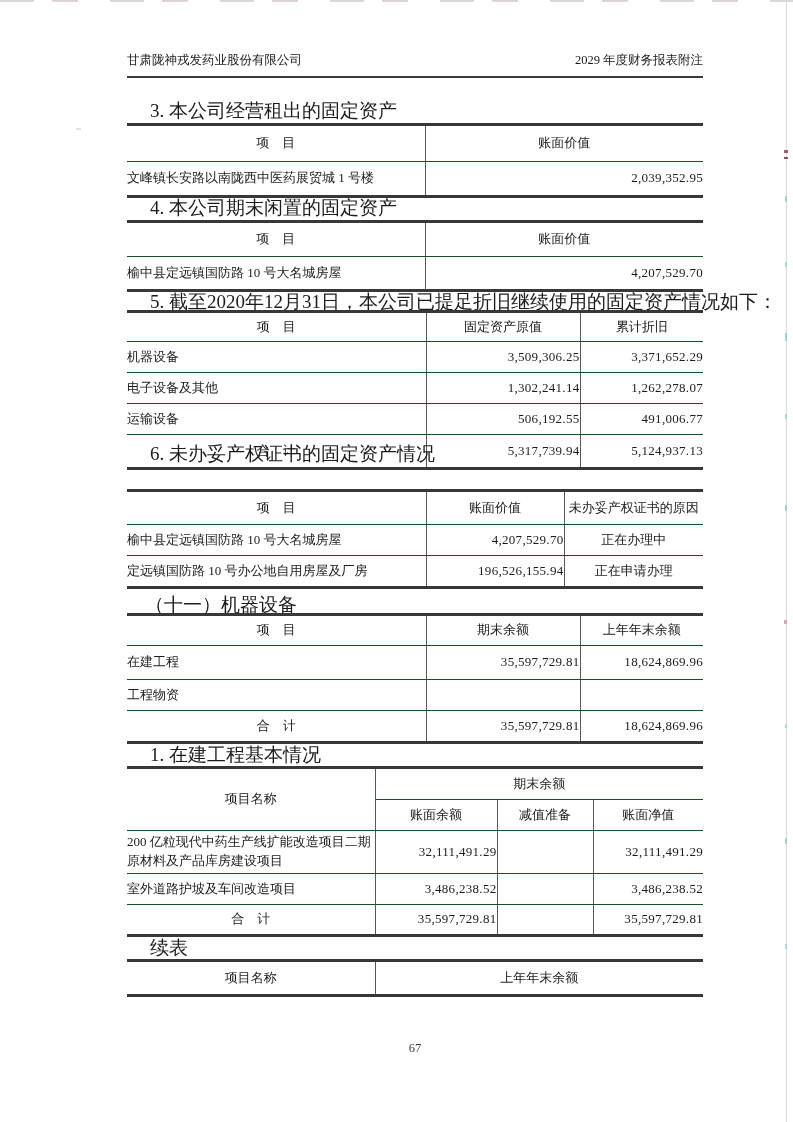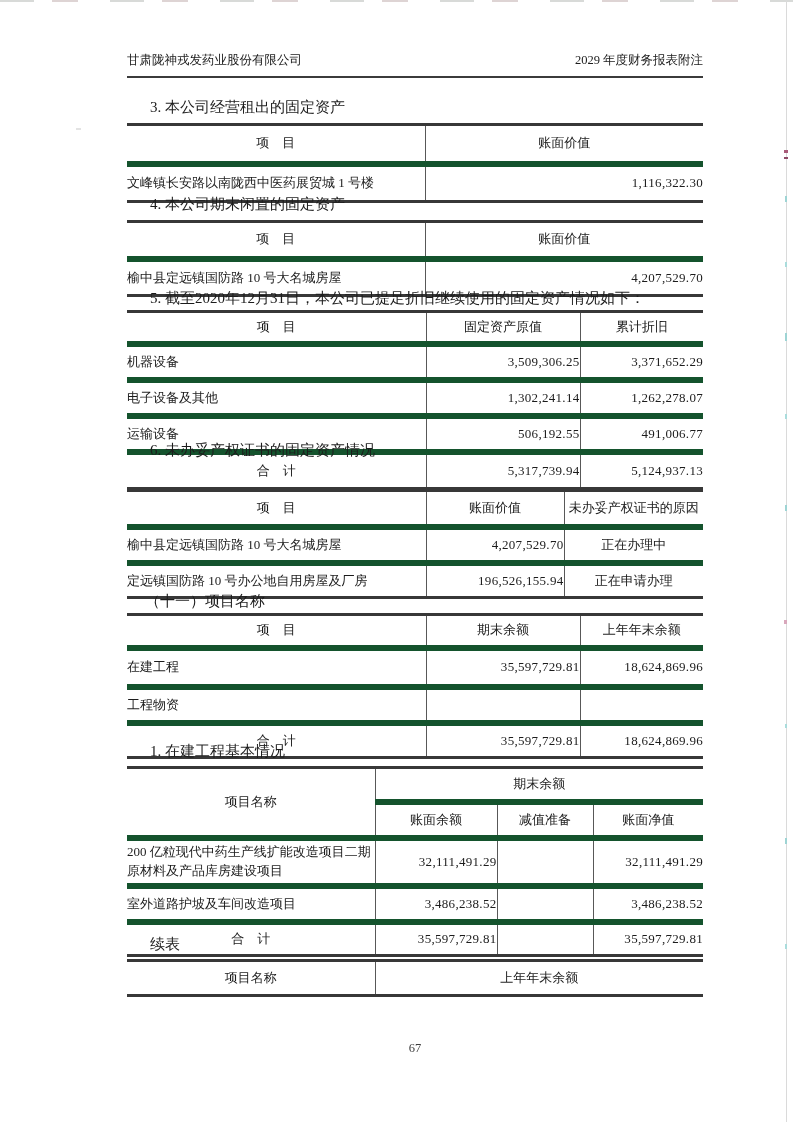--- a/index.html
+++ b/index.html
@@ -11,27 +11,27 @@
   
   .top-noise{position:absolute;top:0;left:0;width:100%;height:2px;
     background:repeating-linear-gradient(90deg,#d8dad8 0 34px,transparent 34px 52px,#ded4d4 52px 78px,transparent 78px 110px);}
   .edge-line{position:absolute;top:0;left:786px;width:1px;height:1122px;background:#dadada;}
   .speck{position:absolute;}
   
   .doc-header{position:absolute;left:127px;top:52px;width:576px;
     display:flex;justify-content:space-between;align-items:flex-end;
     font-size:12.5px;padding-bottom:7px;border-bottom:2px solid #3b3b3b;}
   
-  .hd{position:absolute;left:150px;font-size:15px;white-space:nowrap;}
+  .hd{position:absolute;left:150px;font-size:19px;white-space:nowrap;}
   
   table.tbl{position:absolute;left:127px;width:576px;border-collapse:collapse;
     table-layout:fixed;font-size:13px;
     border-top:3px solid #383838;border-bottom:3px solid #383838;}
   table.tbl td{vertical-align:middle;padding:0;line-height:1.45;}
-  table.tbl tr:not(:last-child) td{border-bottom:6px solid #14532d;}
+  table.tbl tr:not(:last-child) td{border-bottom:1px solid #14532d;}
   td.vr{border-right:1px solid #585858;}
   td.ctr{text-align:center;}
   td.item{text-align:left;padding-left:3px;}
   td.num{text-align:right;padding-right:5px;letter-spacing:.3px;}
   .h28 td{height:28px}.h29 td{height:29px}.h30 td{height:30px}
   .h32 td{height:32px}.h33 td{height:33px}.h35 td{height:35px}.h42 td{height:42px}
   td.wrapcell{line-height:1.5;padding-left:3px;word-break:break-all;}
   
   .page-num{position:absolute;left:127px;top:1041px;width:576px;
     text-align:center;font-size:12.5px;color:#3d3d3d;}
@@ -68,21 +68,21 @@
         <col style="width:298px">
         <col style="width:278px">
       </colgroup>
     <tbody>
         <tr class="h35">
       <td class="ctr vr">项　目</td>
       <td class="ctr">账面价值</td>
     </tr>
     <tr class="h33">
       <td class="item vr">文峰镇长安路以南陇西中医药展贸城 1 号楼</td>
-      <td class="num">1,116,322.30</td>
+      <td class="num">2,039,352.95</td>
     </tr>
   </tbody>
     </table>
 
   <div class="hd" style="top:195px;">4. 本公司期末闲置的固定资产</div>
 
   <table class="tbl" style="top:220px;">
     <colgroup>
         <col style="width:298px">
         <col style="width:278px">
@@ -156,21 +156,21 @@
       <td class="ctr">正在办理中</td>
     </tr>
     <tr class="h30">
       <td class="item vr">定远镇国防路 10 号办公地自用房屋及厂房</td>
       <td class="num vr">196,526,155.94</td>
       <td class="ctr">正在申请办理</td>
     </tr>
   </tbody>
     </table>
 
-  <div class="hd" style="top:592px;left:145px;">（十一）项目名称</div>
+  <div class="hd" style="top:592px;left:145px;">（十一）机器设备</div>
 
   <table class="tbl" style="top:613px;">
     <colgroup>
         <col style="width:299px">
         <col style="width:154px">
         <col style="width:123px">
       </colgroup>
     <tbody>
         <tr class="h29">
       <td class="ctr vr">项　目</td>

